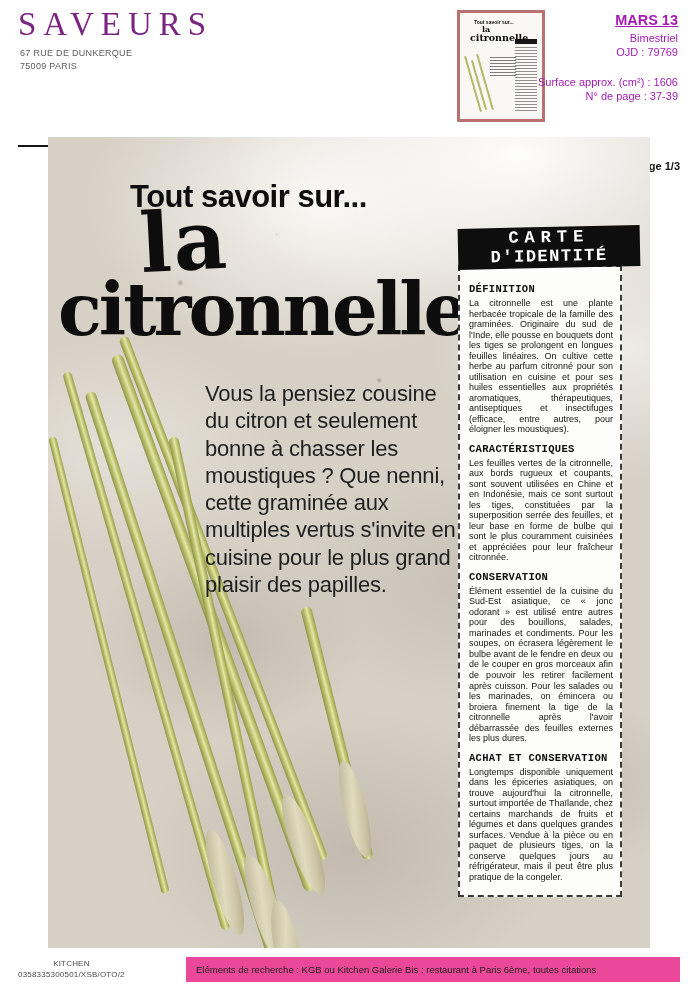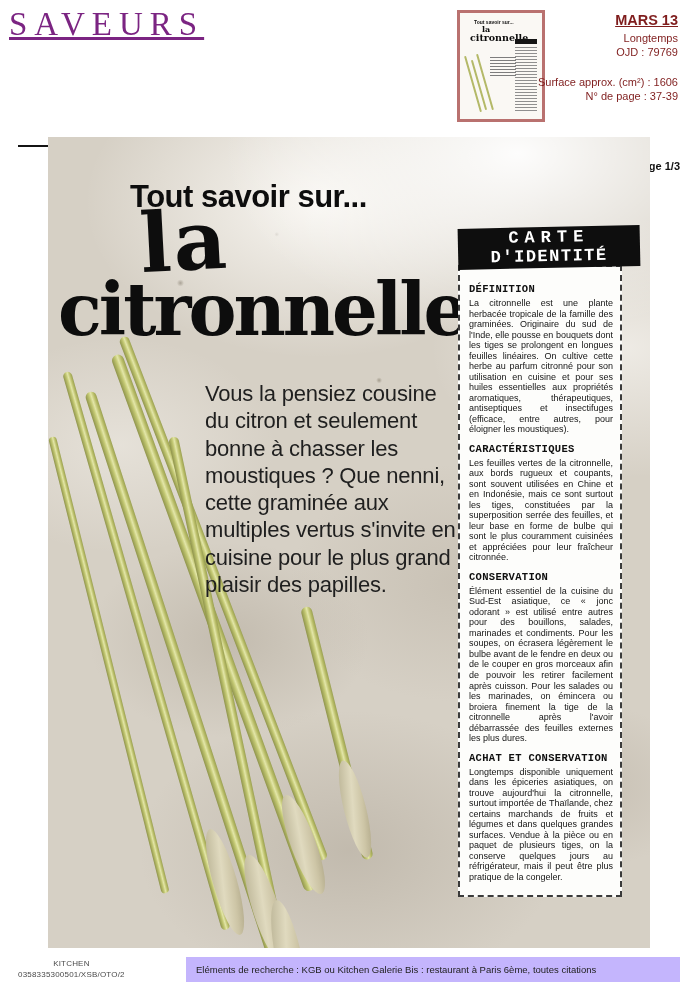--- a/index.html
+++ b/index.html
@@ -1,40 +1,40 @@
 <!DOCTYPE html>
 <html><head>
 <meta charset="utf-8">
 <style>
   html,body{margin:0;padding:0;background:#fff;}
   .page{position:relative;width:696px;height:999px;background:#ffffff;overflow:hidden;
         font-family:"Liberation Sans",sans-serif;color:#1a1a1a;}
 
   
-  .logo{position:absolute;left:9px;top:6px;font-family:"Liberation Serif",serif;
-        font-size:33px;letter-spacing:7px;color:#7b2482;text-decoration:underline;}
+  .logo{position:absolute;left:18px;top:6px;font-family:"Liberation Serif",serif;
+        font-size:33px;letter-spacing:7px;color:#7b2482;}
   .address{position:absolute;left:20px;top:47px;font-size:9px;color:#5a5a5a;line-height:1.45;letter-spacing:.3px;}
 
   
   .thumb{position:absolute;left:457px;top:10px;width:88px;height:112px;border:3px solid #b9716f;
          background:#faf8f4;box-sizing:border-box;overflow:hidden;}
   .thumb-kicker{margin:7px 0 0 14px;font-size:5px;font-weight:bold;color:#111;line-height:1;}
   .thumb-h1{margin:1px 0 0 22px;font-family:"DejaVu Serif",serif;font-weight:bold;font-size:8px;line-height:.9;color:#0d0d0d;}
   .thumb-h2{margin:0 0 0 10px;font-family:"DejaVu Serif",serif;font-weight:bold;font-size:9.5px;line-height:1;color:#0d0d0d;}
   .thumb-col{position:absolute;right:5px;top:26px;width:22px;bottom:7px;}
   .thumb-col-header{height:5px;background:#151515;margin-bottom:2px;}
   .thumb-lines{position:absolute;top:8px;left:0;right:0;bottom:0;
       background:repeating-linear-gradient(180deg,#8f8f8f 0 1px,transparent 1px 3px);}
   .thumb-text{position:absolute;left:30px;top:44px;width:26px;height:20px;
       background:repeating-linear-gradient(180deg,#7d7d7d 0 1px,transparent 1px 3px);}
   .thumb-stalk{position:absolute;width:2px;height:58px;border-radius:2px;background:#b4b968;transform:rotate(-16deg);}
   .ts1{left:12px;top:42px;} .ts2{left:18px;top:46px;height:52px;} .ts3{left:24px;top:40px;}
 
   
-  .info{position:absolute;right:18px;top:12px;text-align:right;color:#7f1d1d;}
+  .info{position:absolute;right:18px;top:12px;text-align:right;color:#a21caf;}
   .info-date{font-size:14.5px;font-weight:bold;text-decoration:underline;margin-bottom:3px;}
   .info-line{font-size:11px;line-height:1.3;}
   .info-gap{height:15px;}
 
   
   .rule-row{position:absolute;left:18px;right:16px;top:120px;display:flex;align-items:center;}
   .rule{flex:1;border-top:2.5px solid #141414;}
   .rule-label{font-size:11px;font-weight:bold;margin-left:8px;color:#111;margin-top:40px;}
   .zoom-label{position:absolute;right:58px;top:139px;font-size:15px;font-weight:bold;
               color:#4b4b4b;letter-spacing:.5px;}
@@ -93,47 +93,51 @@
   .sb-header .l2{font-size:17px;letter-spacing:1.5px;}
   .sb-box{position:absolute;left:410px;top:128px;width:164px;height:632px;z-index:4;background:#fdfdfb;
      border:2px dashed #3a3a3a;box-sizing:border-box;padding:16px 7px 6px 9px;overflow:hidden;}
   .sb-box h3{font-family:"Liberation Mono",monospace;font-size:10.5px;font-weight:bold;
      letter-spacing:.3px;margin:8px 0 3px;color:#0f0f0f;}
   .sb-box h3:first-child{margin-top:0;}
   .sb-box p{margin:0;font-size:9px;line-height:1.17;text-align:justify;color:#141414;}
 
   
   .client{position:absolute;left:18px;top:959px;font-size:8px;color:#4a4a4a;line-height:1.35;letter-spacing:.2px;text-align:center;}
-  .search-bar{position:absolute;left:186px;top:957px;width:494px;height:25px;background:#c4b5fd;
+  .search-bar{position:absolute;left:186px;top:957px;width:494px;height:25px;background:#ec4899;
      display:flex;align-items:center;padding:0 10px;box-sizing:border-box;font-size:9.5px;color:#222;}
 </style>
 </head>
 <body>
 
 <div class="page">
 
   <div class="logo">SAVEURS</div>
+  <div class="address">
+    <div>67 RUE DE DUNKERQUE</div>
+    <div>75009 PARIS</div>
+  </div>
 
   <div class="thumb">
     <div class="thumb-kicker">Tout savoir sur...</div>
     <div class="thumb-h1">la</div>
     <div class="thumb-h2">citronnelle</div>
     <div class="thumb-stalk ts1"></div>
     <div class="thumb-stalk ts2"></div>
     <div class="thumb-stalk ts3"></div>
     <div class="thumb-text"></div>
     <div class="thumb-col">
       <div class="thumb-col-header"></div>
       <div class="thumb-lines"></div>
     </div>
   </div>
 
   <div class="info">
     <div class="info-date">MARS 13</div>
-    <div class="info-line">Longtemps</div>
+    <div class="info-line">Bimestriel</div>
     <div class="info-line">OJD : 79769</div>
     <div class="info-gap"></div>
     <div class="info-line">Surface approx. (cm²) : 1606</div>
     <div class="info-line">N° de page : 37-39</div>
   </div>
 
   <div class="rule-row">
     <div class="rule"></div>
     <div class="rule-label">Page 1/3</div>
   </div>

